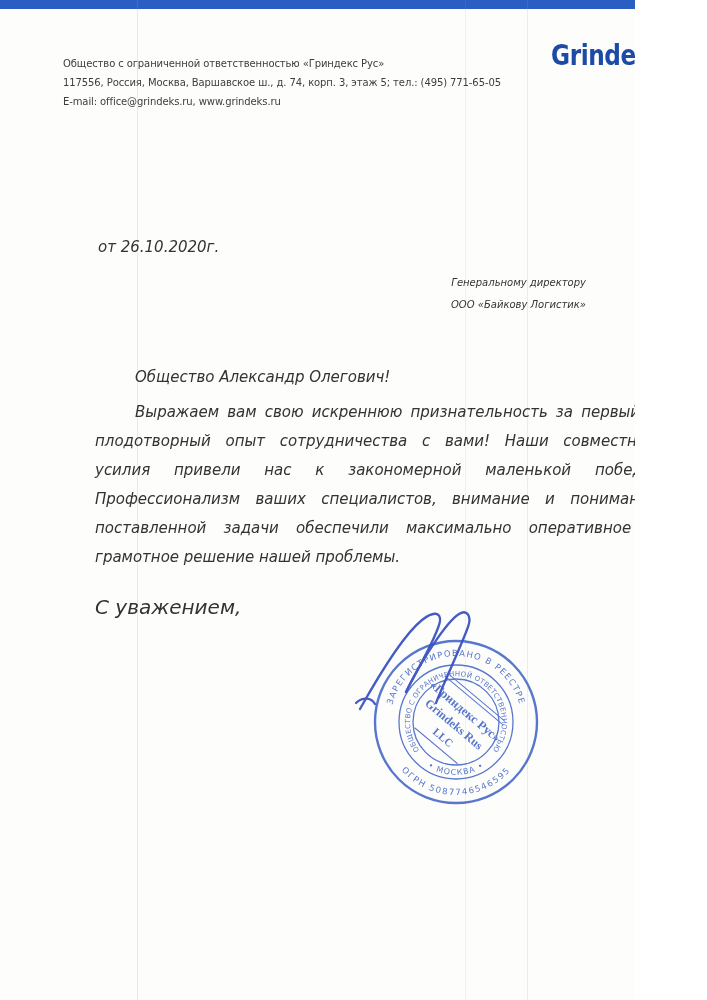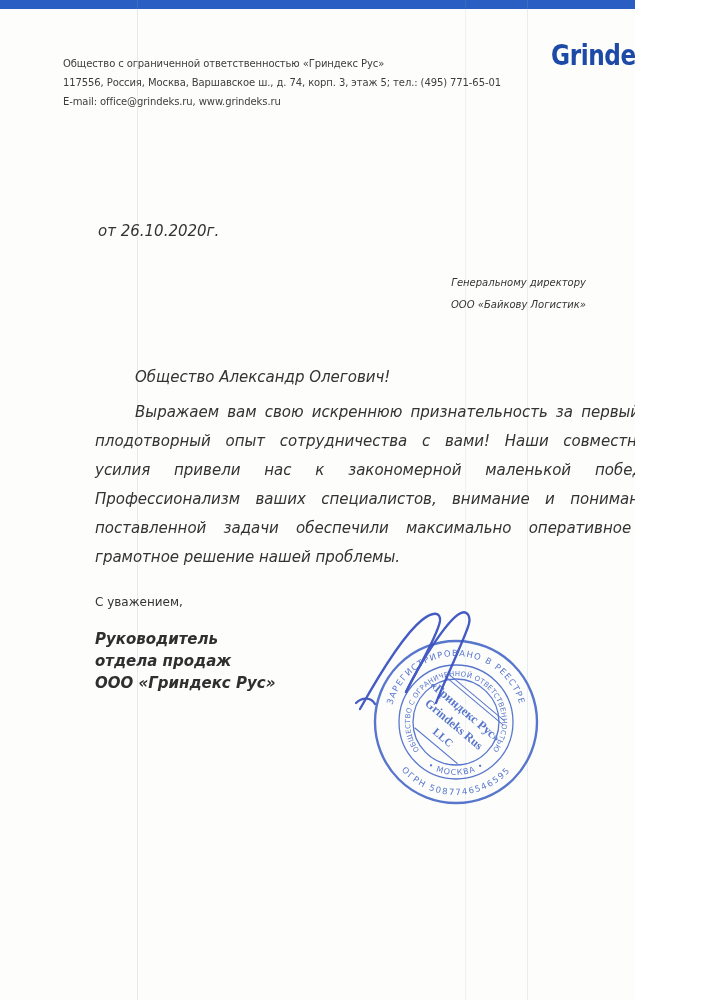--- a/index.html
+++ b/index.html
@@ -31,42 +31,42 @@
   }
   .logo {
     position: absolute; left: 551px; top: 38px;
     font-size: 29px; font-weight: bold; color: #1c4aa6;
     letter-spacing: -0.5px;
     transform: scaleX(0.8); transform-origin: left top;
     white-space: nowrap;
   }
 
   .date-line {
-    position: absolute; left: 98px; top: 222px;
+    position: absolute; left: 98px; top: 238px;
     font-size: 15px; font-style: italic; color: #333;
   }
   .addressee {
     position: absolute; right: 49px; top: 272px;
     text-align: right; font-size: 10px; font-style: italic;
     line-height: 22px; color: #333; white-space: nowrap;
   }
   .salutation {
     position: absolute; left: 135px; top: 368px;
     font-size: 15px; font-style: italic; color: #333;
   }
   .body-text {
     position: absolute; left: 95px; top: 398px; width: 563px;
     font-size: 15px; font-style: italic; line-height: 29px;
     text-align: justify; color: #333;
   }
   .body-text p { margin: 0; text-indent: 40px; }
 
   .closing {
     position: absolute; left: 95px; top: 595px;
-    font-size: 12px; color: #333;
+    font-size: 20px; font-style: italic; color: #333;
   }
   .signer-title {
     position: absolute; left: 95px; top: 628px;
     font-size: 15px; font-style: italic; font-weight: bold;
     line-height: 22px; color: #2f2f2f; white-space: nowrap;
   }
   .signer-name {
     position: absolute; left: 518px; top: 666px;
     font-size: 16px; font-style: italic; font-weight: bold;
     color: #2f2f2f; white-space: nowrap;
@@ -90,46 +90,41 @@
 
 <div class="page">
 
   <div class="top-bar"></div>
   <div class="scan-line scan-line-1"></div>
   <div class="scan-line scan-line-2"></div>
   <div class="scan-line scan-line-3"></div>
 
   <header class="letterhead">
     <div>Общество с ограниченной ответственностью «Гриндекс Рус»</div>
-    <div>117556, Россия, Москва, Варшавское ш., д. 74, корп. 3, этаж 5; тел.: (495) 771-65-01</div>
+    <div>117556, Россия, Москва, Варшавское ш., д. 74, корп. 3, этаж 5; тел.: (495) 771-65-05</div>
     <div>E-mail: office@grindeks.ru, www.grindeks.ru</div>
   </header>
 
   <div class="logo">Grindex</div>
 
   <div class="date-line">от 26.10.2020г.</div>
 
   <div class="addressee">
     <div>Генеральному директору</div>
     <div>ООО «Байкову Логистик»</div>
   </div>
 
   <div class="salutation">Общество Александр Олегович!</div>
 
   <div class="body-text">
     <p>Выражаем вам свою искреннюю признательность за первый и плодотворный опыт сотрудничества с вами! Наши совместные усилия привели нас к закономерной маленькой победе! Профессионализм ваших специалистов, внимание и понимание поставленной задачи обеспечили максимально оперативное и грамотное решение нашей проблемы.</p>
   </div>
 
   <div class="closing">С уважением,</div>
 
-  <div class="signer-title">
-    <div>Руководитель</div>
-    <div>отдела продаж</div>
-    <div>ООО «Гриндекс Рус»</div>
-  </div>
 
   <svg class="stamp-sig" viewBox="350 598 210 220" xmlns="http://www.w3.org/2000/svg">
     <defs>
       <path id="ring-outer-top" d="M 390 722 A 66 66 0 0 1 522 722"></path>
       <path id="ring-outer-bottom" d="M 383 722 A 73 73 0 0 0 529 722"></path>
       <path id="ring-middle-top" d="M 418.3 748.4 A 46 46 0 1 1 493.7 748.4"></path>
       <path id="ring-middle-bottom" d="M 403 722 A 53 53 0 0 0 509 722"></path>
     </defs>
 
     <g opacity="0.85">

